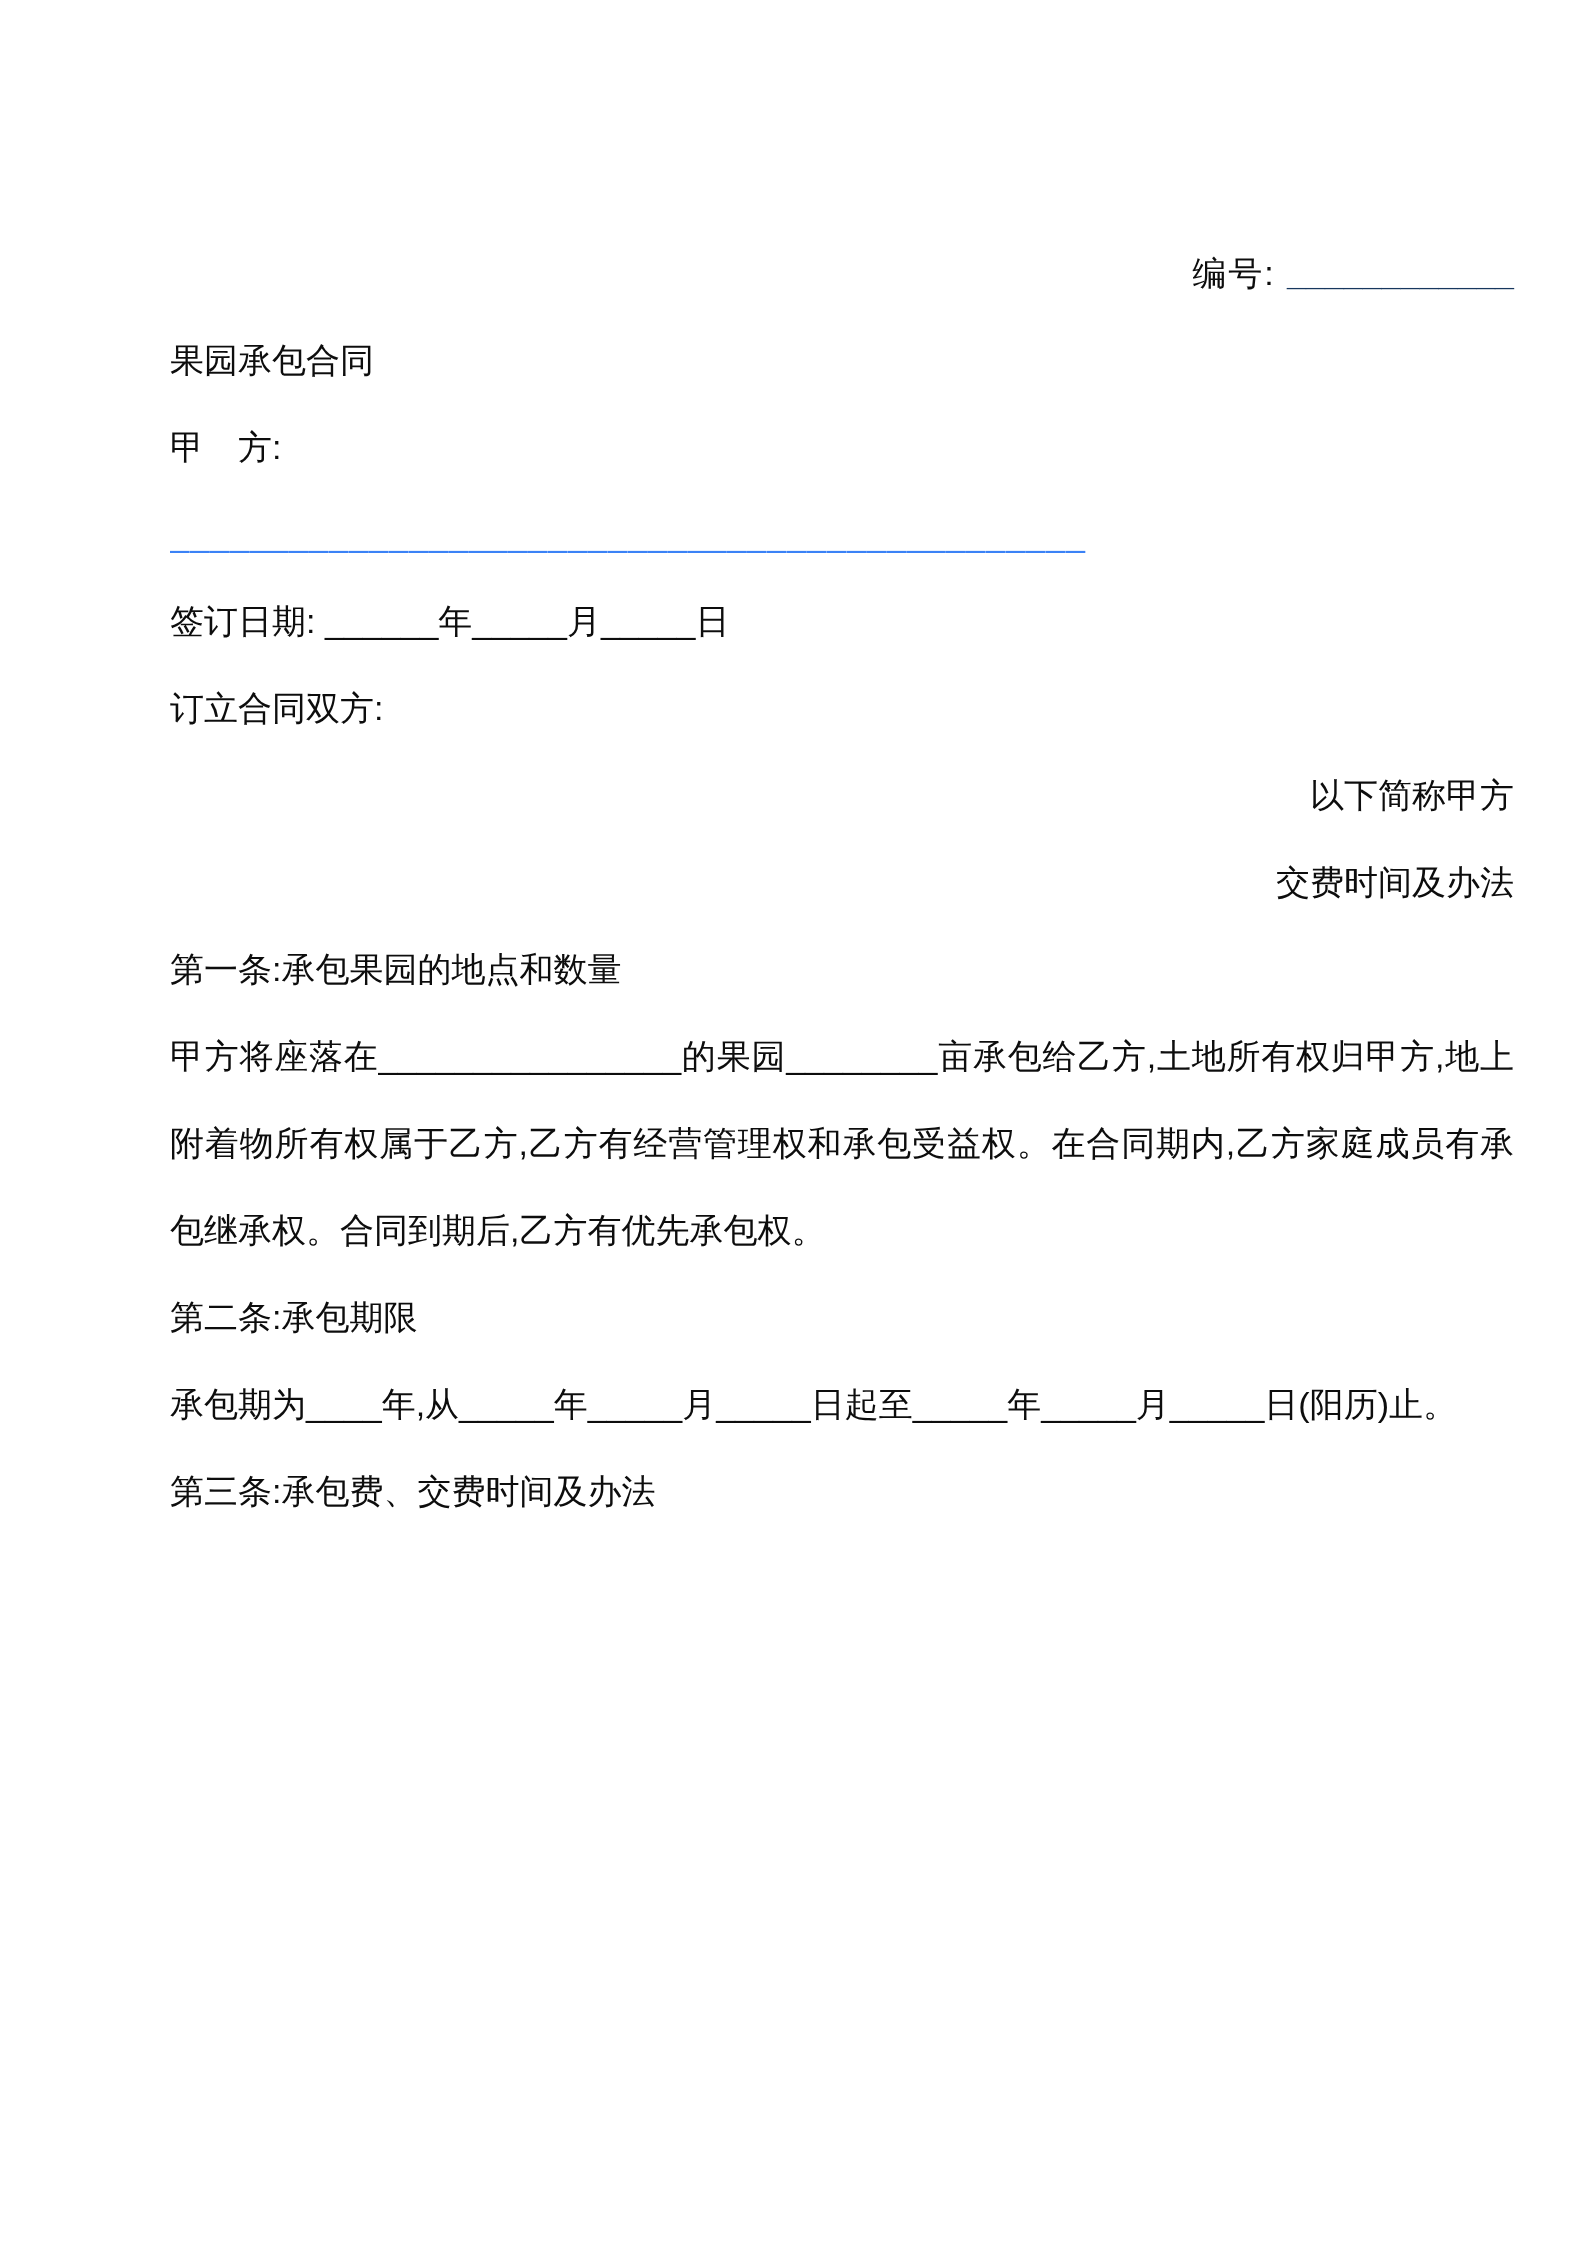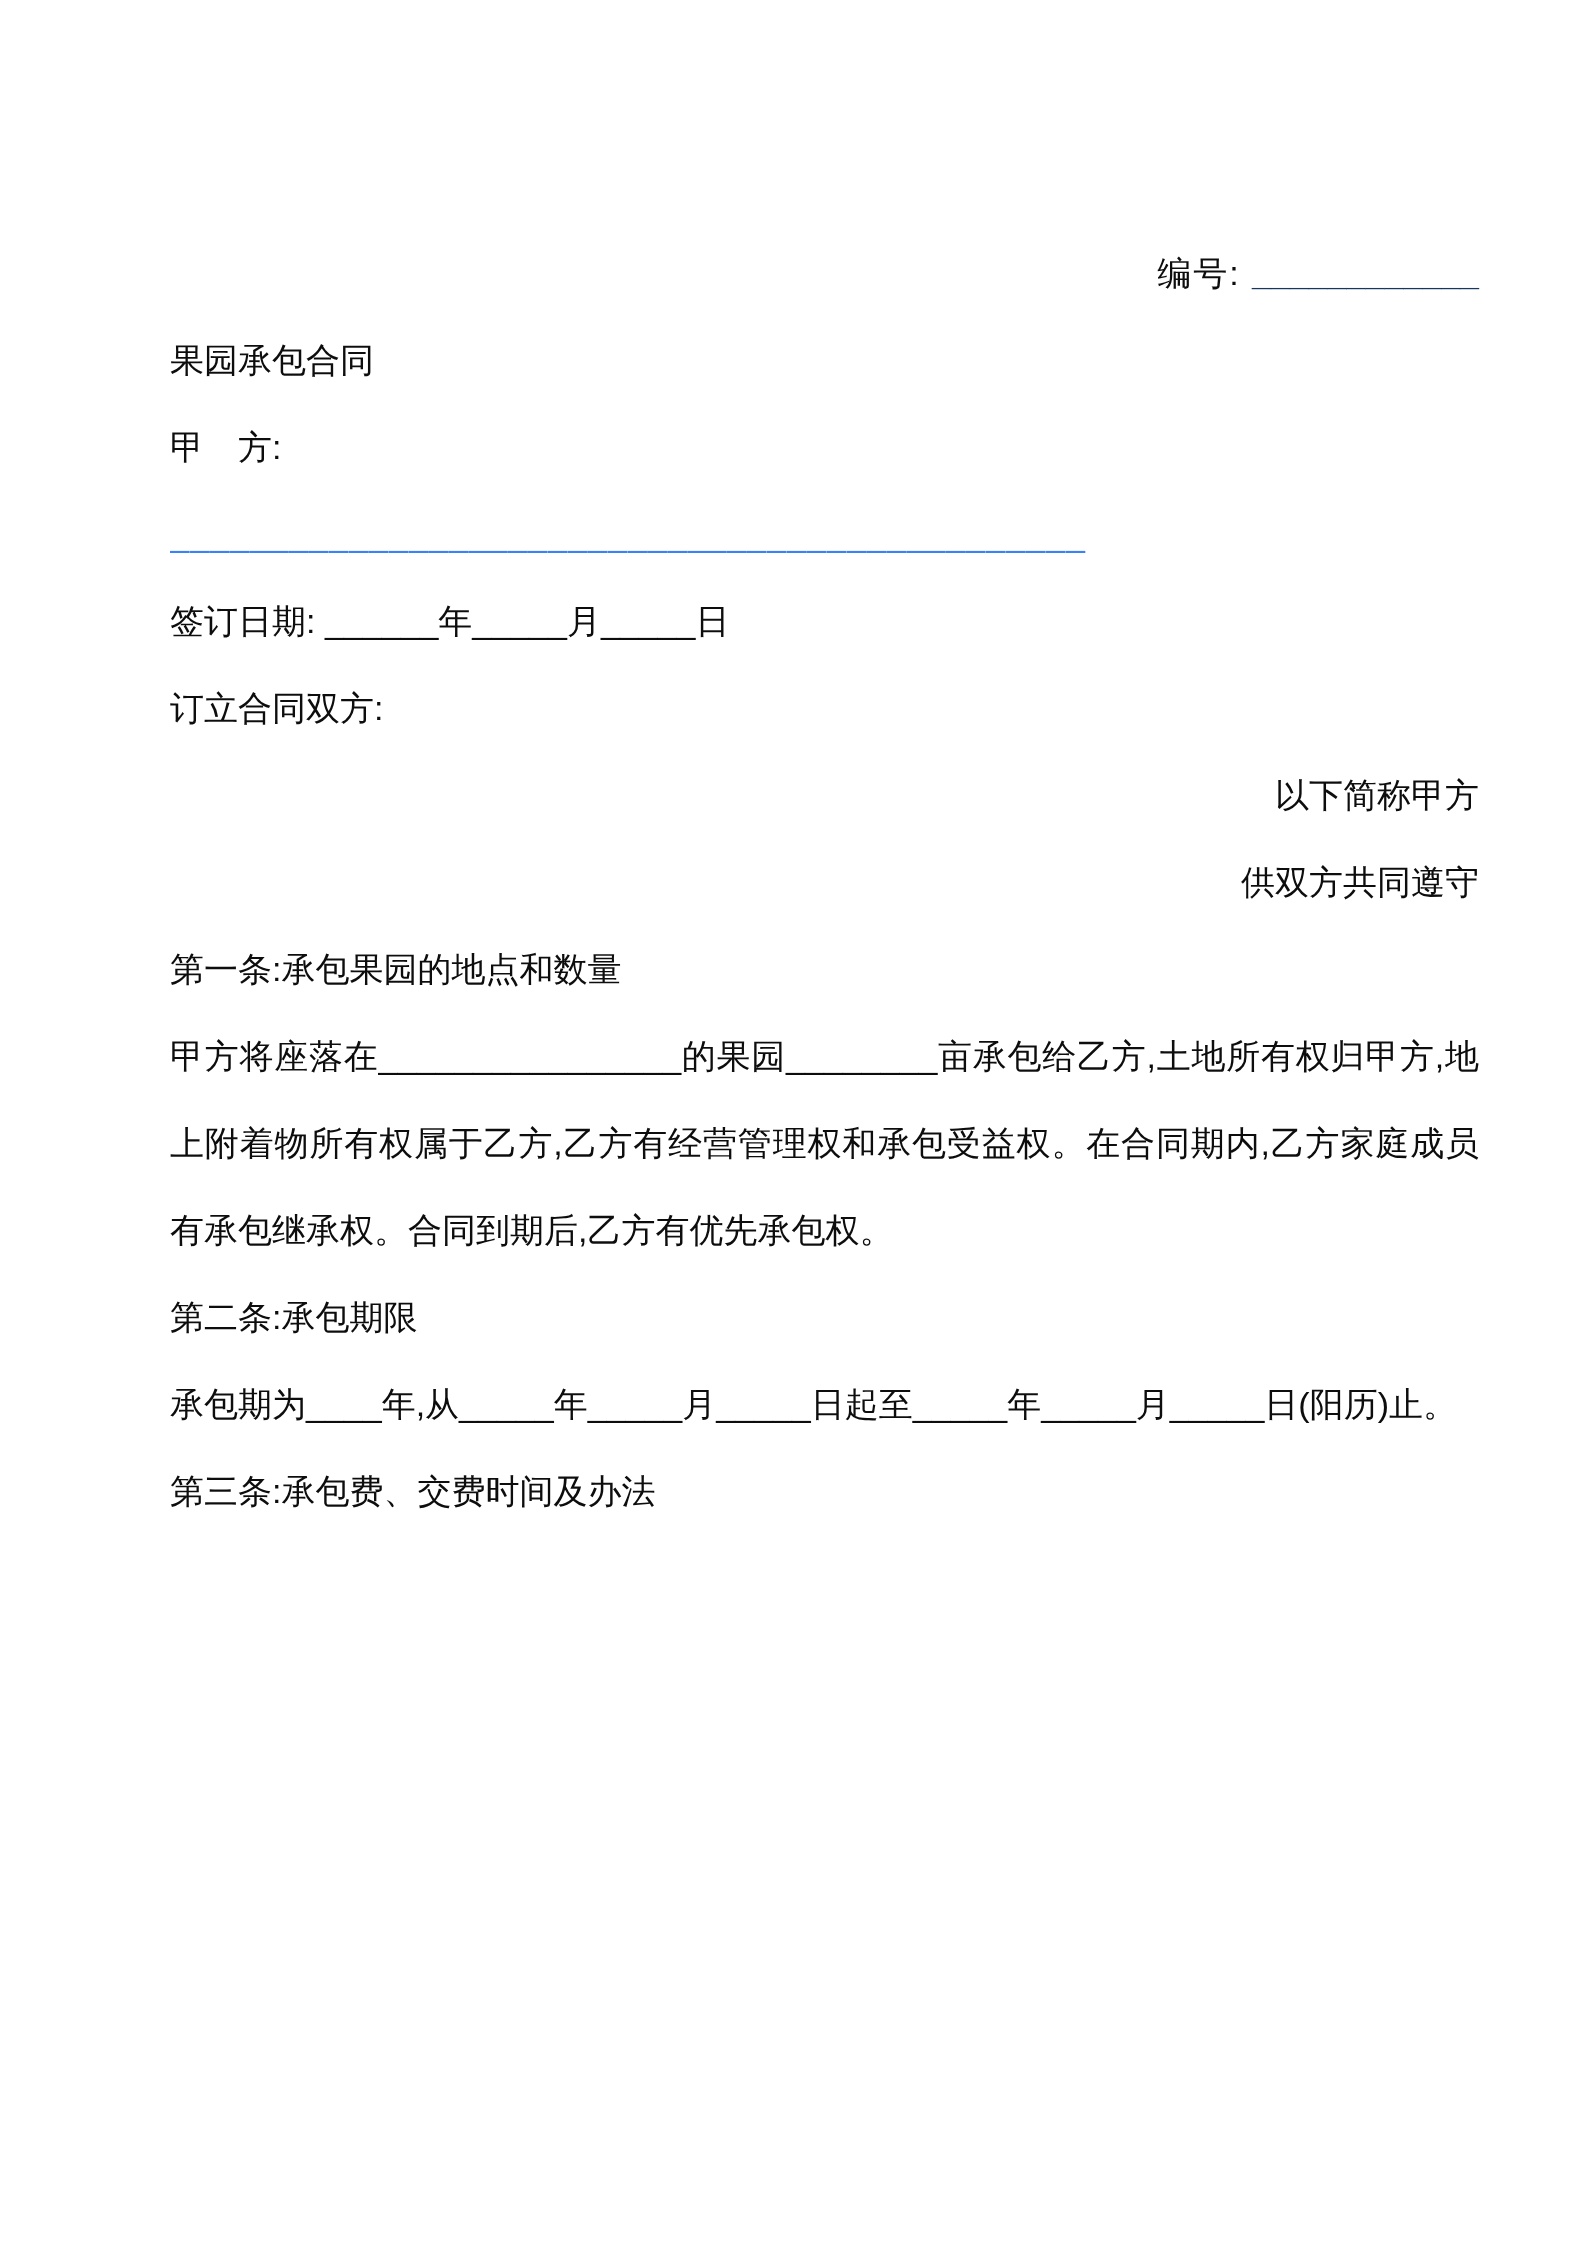--- a/index.html
+++ b/index.html
@@ -10,21 +10,21 @@
   .page {
     position: relative;
     width: 1586px;
     height: 2244px;
     background: #ffffff;
     overflow: hidden;
     font-family: "Liberation Sans", "DejaVu Sans", sans-serif;
     color: #0d0d0d;
   }
   .content {
-    padding: 230px 107px 0 170px;
+    padding: 230px 72px 0 170px;
     font-size: 34px;
     line-height: 87px;
   }
   .content p, .content div.line, .content h2 {
     margin: 0;
     padding: 0;
     font-size: 34px;
     line-height: 87px;
     font-weight: normal;
   }
@@ -77,21 +77,21 @@
 
     <div class="line sep-line">______________________________________________</div>
 
 
     <div class="line indent-140 bold">签订日期: ______年_____月_____日</div>
 
     <div class="line">订立合同双方:</div>
 
     <div class="line indent-260">以下简称甲方</div>
 
-    <div class="line indent-260">供双方共同遵守</div>
+    <div class="line indent-260">交费时间及办法</div>
 
 
     <h2 class="heading">第一条:承包果园的地点和数量</h2>
 
     <p class="justify">甲方将座落在________________的果园________亩承包给乙方,土地所有权归甲方,地上附着物所有权属于乙方,乙方有经营管理权和承包受益权。在合同期内,乙方家庭成员有承包继承权。合同到期后,乙方有优先承包权。</p>
 
     <h2 class="heading">第二条:承包期限</h2>
 
     <p class="justify">承包期为____年,从_____年_____月_____日起至_____年_____月_____日(阳历)止。</p>
 

